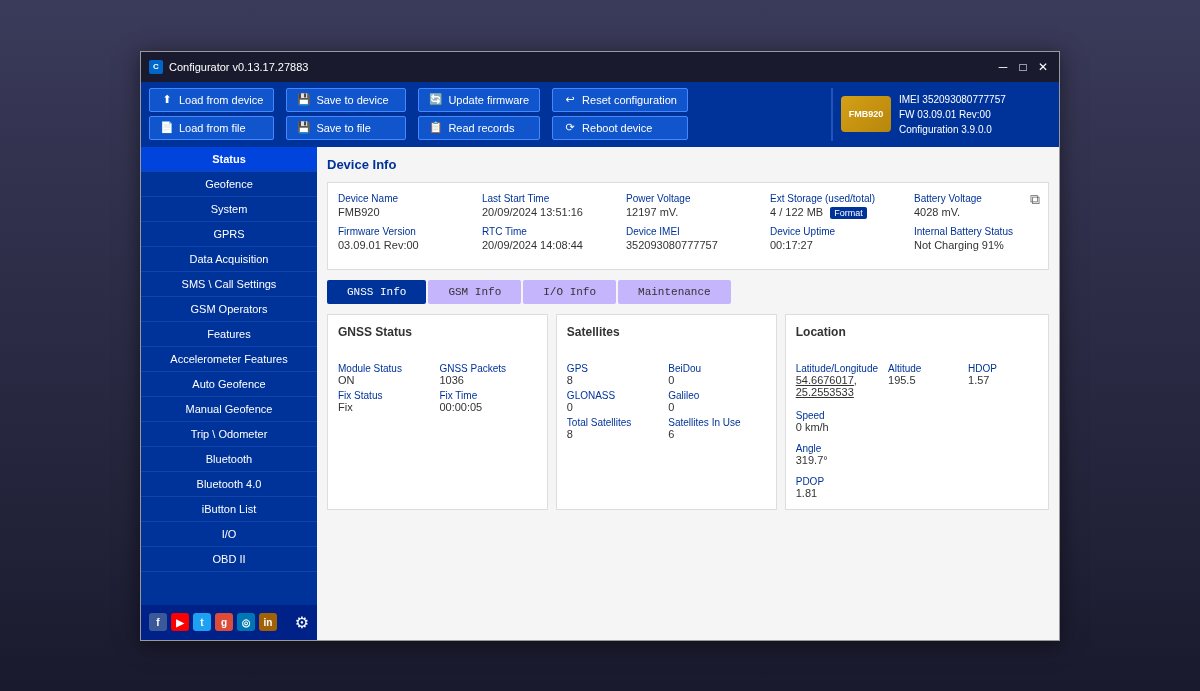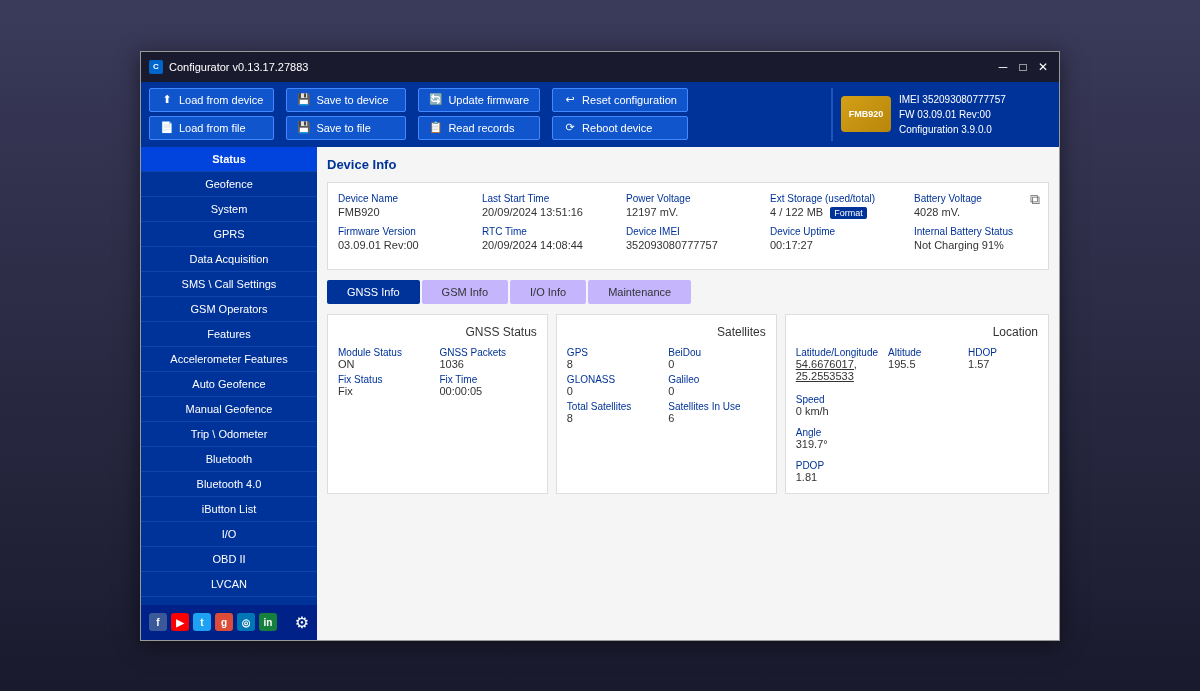--- a/index.html
+++ b/index.html
@@ -189,21 +189,21 @@
       align-items: center;
       justify-content: center;
       font-size: 10px;
       color: white;
       font-weight: bold;
       cursor: pointer;
     }
     .si-fb { background: #3b5998; }
     .si-yt { background: #ff0000; }
     .si-tw { background: #1da1f2; }
-    .si-li { background: #15803d; }
+    .si-li { background: #a16207; }
     .si-gp { background: #dd4b39; }
     .si-in { background: #0077b5; }
     .gear-icon {
       color: white;
       font-size: 16px;
       cursor: pointer;
     }
     
     .content-area {
       flex: 1;
@@ -266,40 +266,40 @@
       display: flex;
       gap: 2px;
       margin-bottom: 10px;
     }
     .tab {
       padding: 6px 20px;
       font-size: 11px;
       cursor: pointer;
       border: none;
       border-radius: 2px;
+      font-family: Liberation Mono, monospace;
     }
     .tab.active { background: #003399; color: white; }
     .tab.inactive { background: #c4b5fd; color: #333; }
     
     .info-panels {
       display: flex;
       gap: 8px;
     }
     .info-panel {
       background: white;
       border: 1px solid #ddd;
       padding: 10px;
       flex: 1;
     }
     .panel-title {
       color: #333;
       font-size: 12px;
-      font-weight: normal;
-      margin-bottom: 8px;
-      text-align: right;
+      font-weight: bold;
+      margin-bottom: 24px;
     }
     .panel-label {
       color: #003399;
       font-size: 10px;
       min-width: 70px;
     }
     .panel-value {
       color: #333;
       font-size: 11px;
     }
@@ -410,21 +410,20 @@
           <div class="sidebar-item">Features</div>
           <div class="sidebar-item">Accelerometer Features</div>
           <div class="sidebar-item">Auto Geofence</div>
           <div class="sidebar-item">Manual Geofence</div>
           <div class="sidebar-item">Trip \ Odometer</div>
           <div class="sidebar-item">Bluetooth</div>
           <div class="sidebar-item">Bluetooth 4.0</div>
           <div class="sidebar-item">iButton List</div>
           <div class="sidebar-item">I/O</div>
           <div class="sidebar-item">OBD II</div>
-          <div class="sidebar-item">LVCAN</div>
 
           <div class="sidebar-footer">
             <div class="social-icons">
               <div class="social-icon si-fb">f</div>
               <div class="social-icon si-yt">▶</div>
               <div class="social-icon si-tw">t</div>
               <div class="social-icon si-gp">g</div>
               <div class="social-icon si-in">◎</div>
               <div class="social-icon si-li">in</div>
             </div>

